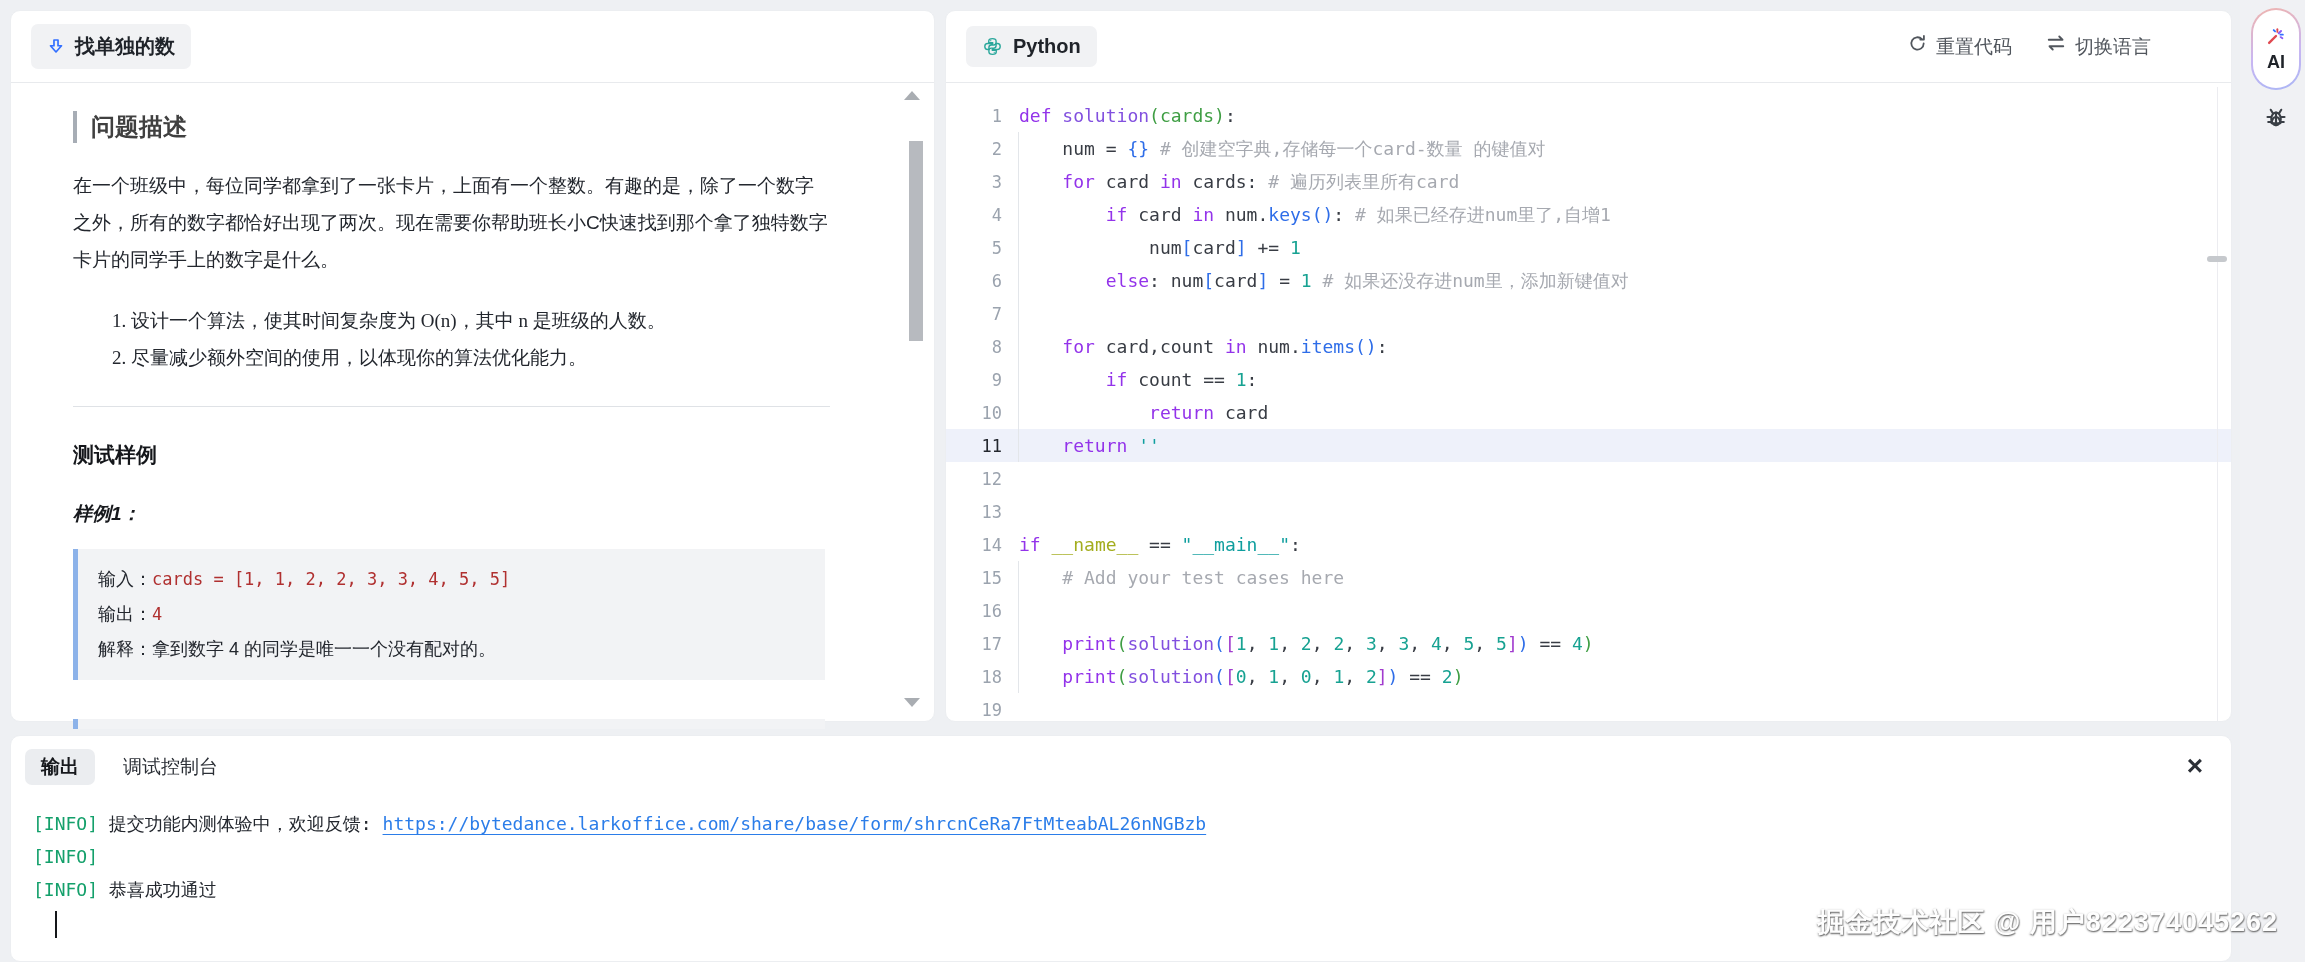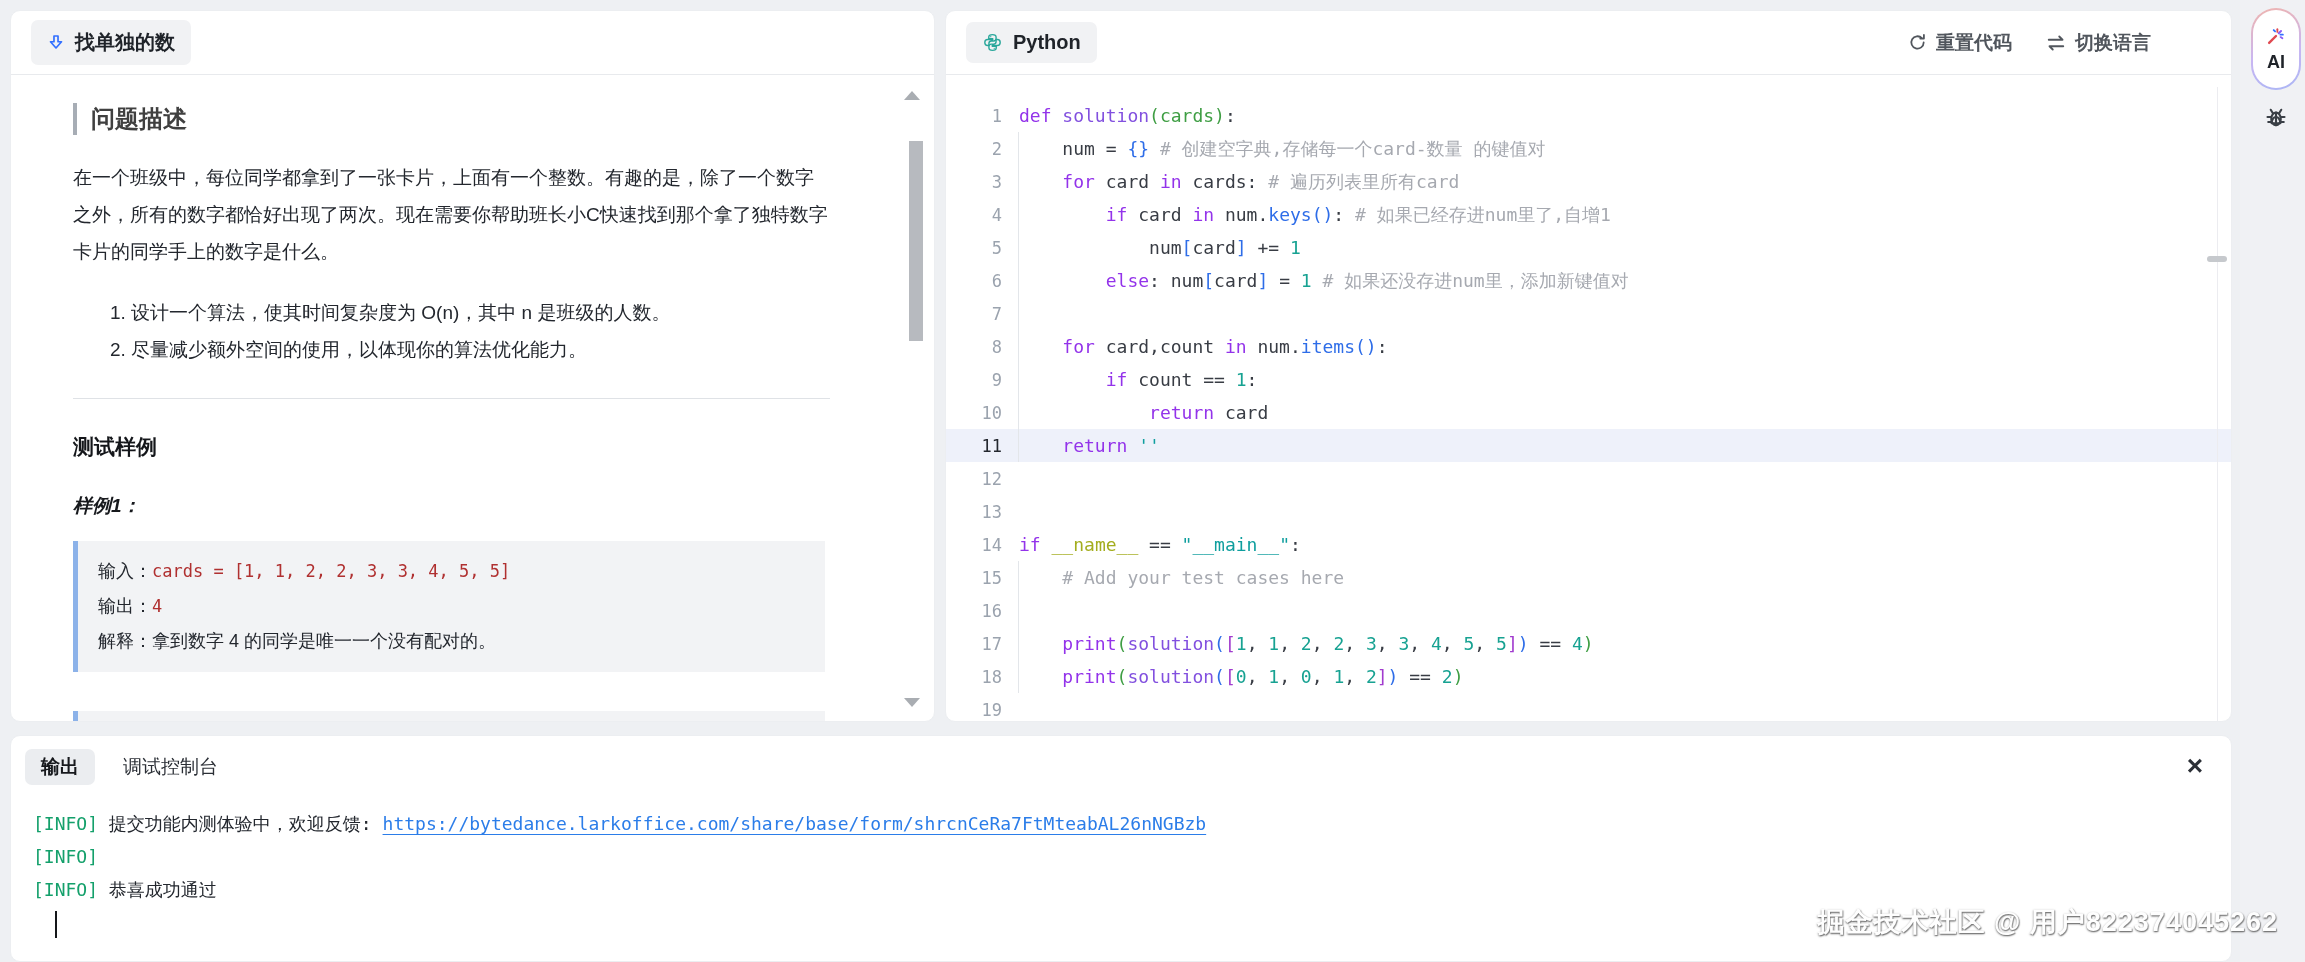--- a/index.html
+++ b/index.html
@@ -13,46 +13,46 @@
   body{
     position:relative; background:#eef0f3; overflow:hidden;
     font-family:"Liberation Sans","DejaVu Sans",sans-serif; color:#1f2329;
   }
   .card{position:absolute; background:#fff; border-radius:10px; border:1px solid #eceef1;}
   .left-card{left:10px; top:10px; width:925px; height:712px;}
   .right-card{left:945px; top:10px; width:1287px; height:712px;}
   .bottom-card{left:10px; top:735px; width:2222px; height:227px;}
   .side-rail{position:absolute; left:2240px; top:0; width:65px; height:100%; background:#f0f1f4;}
 
-  .panel-header{height:64px; border-bottom:1px solid #e8eaed; display:flex; align-items:center; padding:0 20px;}
+  .panel-header{height:72px; border-bottom:1px solid #e8eaed; display:flex; align-items:center; padding:0 20px;}
   .pill{display:inline-flex; align-items:center; gap:10px; background:#f1f2f4; border-radius:7px; padding:9px 16px; cursor:pointer;}
   .pill-label{font-size:20px; font-weight:700; color:#1f2329;}
 
   
   .problem-content{position:relative; padding:14px 104px 0 62px; height:646px; overflow:hidden;}
   .problem-title{font-size:24px; font-weight:700; color:#404040; border-left:4px solid #a7adb5; padding-left:14px; line-height:32px; margin-top:14px;}
   .problem-text{font-size:19px; line-height:37px; color:#23272e; margin-top:24px; max-width:756px;}
   .req-label{font-size:19px; line-height:37px; margin-top:28px; color:#23272e;}
-  .req-list{margin-top:24px; padding-left:58px; max-width:756px;}
+  .req-list{margin-top:24px; padding-left:58px; max-width:756px;font-family:Liberation Serif, serif;}
   .req-list li{font-size:19px; line-height:37px; color:#23272e;}
   .sec-divider{border:none; border-top:1px solid #dfe2e6; margin-top:30px; width:100%;}
   .samples-title{font-size:21px; font-weight:800; color:#14161a; margin-top:34px;}
   .sample-label{font-size:19px; font-style:italic; font-weight:700; margin-top:32px; color:#17191d;}
   .sample-box{margin-top:22px; background:#f2f3f5; border-left:5px solid #8cb2e9; padding:13px 20px; font-size:18px; line-height:35px; color:#23272e; max-width:752px;}
   .code-red{font-family:"DejaVu Sans Mono","Liberation Mono",monospace; color:#b03030; font-size:17px;}
   .sample2-strip{position:absolute; left:62px; bottom:0; width:752px; height:10px; background:#f2f3f5; border-left:5px solid #8cb2e9;}
 
   
   .tri-up{position:absolute; right:14px; top:80px; width:0; height:0; border-left:8px solid transparent; border-right:8px solid transparent; border-bottom:9px solid #a9adb2; cursor:pointer;}
   .tri-down{position:absolute; right:14px; bottom:14px; width:0; height:0; border-left:8px solid transparent; border-right:8px solid transparent; border-top:9px solid #a9adb2; cursor:pointer;}
   .vthumb{position:absolute; right:11px; top:130px; width:14px; height:200px; background:#b7babf; cursor:pointer;}
 
   
   .header-actions{margin-left:auto; display:flex; align-items:center; gap:34px; padding-right:60px;}
-  .action-btn{display:flex; align-items:center; gap:9px; color:#51565d; font-size:19px; cursor:pointer;font-weight:bold;}
+  .action-btn{display:flex; align-items:flex-start; gap:9px; color:#51565d; font-size:19px; cursor:pointer;}
   .code-area{position:absolute; top:76px; left:0; right:0; bottom:0; padding-top:12px; font-family:"DejaVu Sans Mono","Liberation Mono",monospace; font-size:18px; cursor:text;}
   .code-row{position:relative; height:33px; display:flex; align-items:center; white-space:pre;}
   .code-row.active{background:#eef1fa;}
   .code-row.guide::before{content:""; position:absolute; left:72px; top:0; bottom:0; width:1px; background:#e3e6ea;}
   .gutter{width:56px; text-align:right; color:#9ba3ae; font-size:17px; flex:none;}
   .code-row.active .gutter{color:#23272e;}
   .code-text{padding-left:17px;}
   .tk-d{color:var(--tk-plain,#383c44);} .tk-k{color:var(--tk-kw,#9333ea);}
   .tk-f{color:var(--tk-fn,#8250df);} .tk-b{color:var(--tk-blue,#2e6de8);}
   .tk-n{color:var(--tk-num,#17a292);} .tk-s{color:var(--tk-str,#0e9e9e);}

